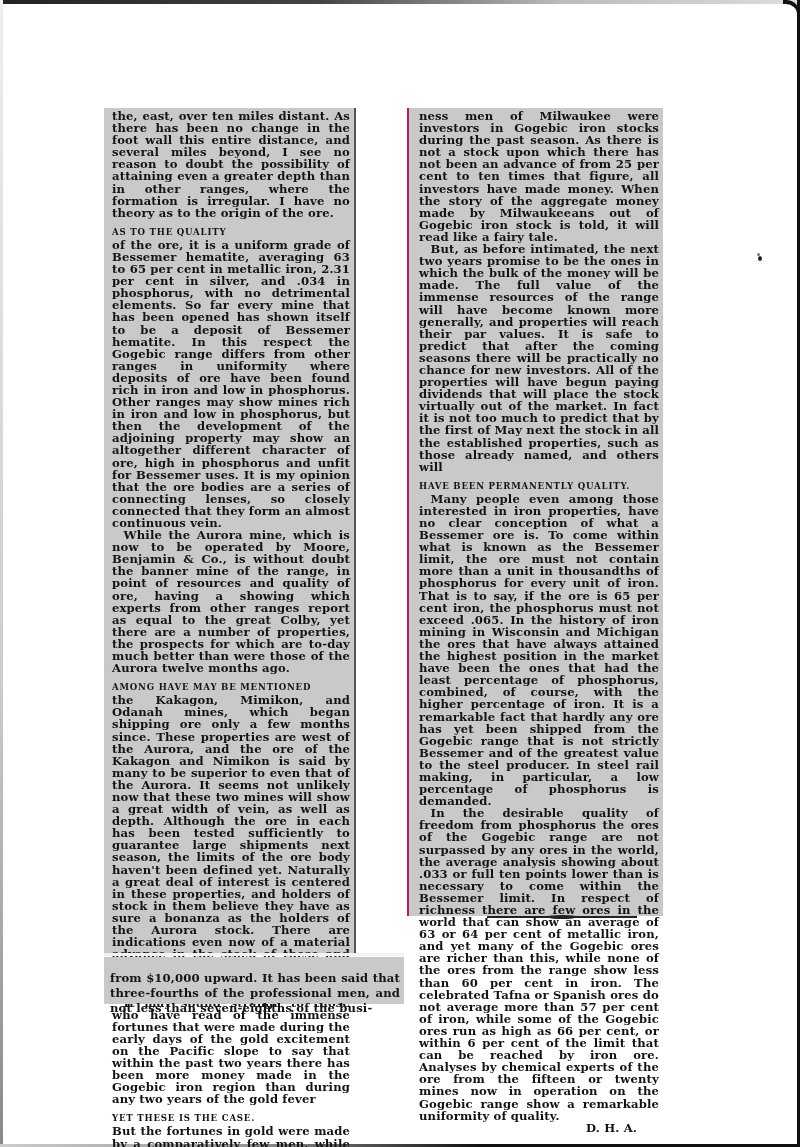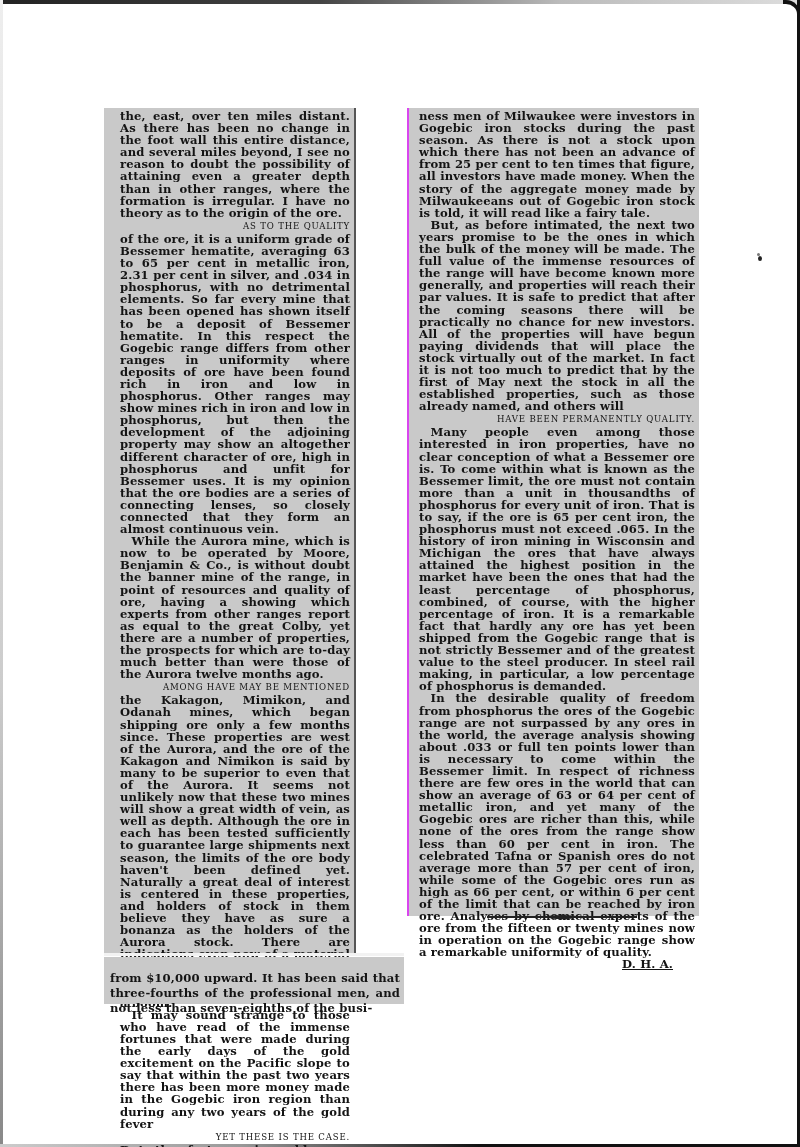--- a/index.html
+++ b/index.html
@@ -32,41 +32,41 @@
     position: absolute; background: #c9c9c9;
     color: #141414;
     font-size: 11.6px; line-height: 12.1px;
     text-align: justify;
     box-sizing: border-box;
     font-weight: bold;
     letter-spacing: 0.15px;
   }
   .col-left {
     left: 104px; top: 108px; width: 252px; height: 846px;
-    padding: 2px 4px 0 16px;
+    padding: 2px 4px 0 8px;
     border-right: 2px solid #555;
   }
   .col-left-tail {
     position: absolute; left: 104px; top: 957px; width: 300px; height: 47px;
     background: #c9c9c9; padding: 2px 4px 0 6px; box-sizing: border-box;
     font-size: 11.6px; line-height: 15px; font-weight: bold; color: #141414;
     text-align: justify; letter-spacing: 0.15px;
   }
   .col-right {
-    left: 407px; top: 108px; width: 292px; height: 808px;
+    left: 407px; top: 108px; width: 256px; height: 808px;
     padding: 2px 4px 10px 10px;
-    border-left: 2px solid #d946ef;
+    border-left: 2px solid #be185d;
   }
   .column p { margin: 0; }
   .column p.indent, .col-left-tail p.indent { text-indent: 1em; }
   .subhead {
-    text-align: right; font-size: 8.6px; letter-spacing: 0.8px;
-    font-weight: normal; margin: 2px 0 1px 0; line-height: 11px;
+    text-align: left; font-size: 8.6px; letter-spacing: 0.8px;
+    font-weight: bold; margin: 8px 0 1px 0; line-height: 11px;
   }
-  .signature { display: flex; justify-content: space-between; text-decoration: underline; }
+  .signature { display: flex; justify-content: space-between; }
   .signature .sig { padding-right: 22px; }
   .rule {
     position: absolute; left: 487px; top: 916px; width: 150px; height: 2px;
     background: #222;
   }
   .rule::after {
     content: ""; position: absolute; left: 60px; top: -1px; width: 30px; height: 4px;
     background: #222; border-radius: 50%;
   }
   .left-split {

